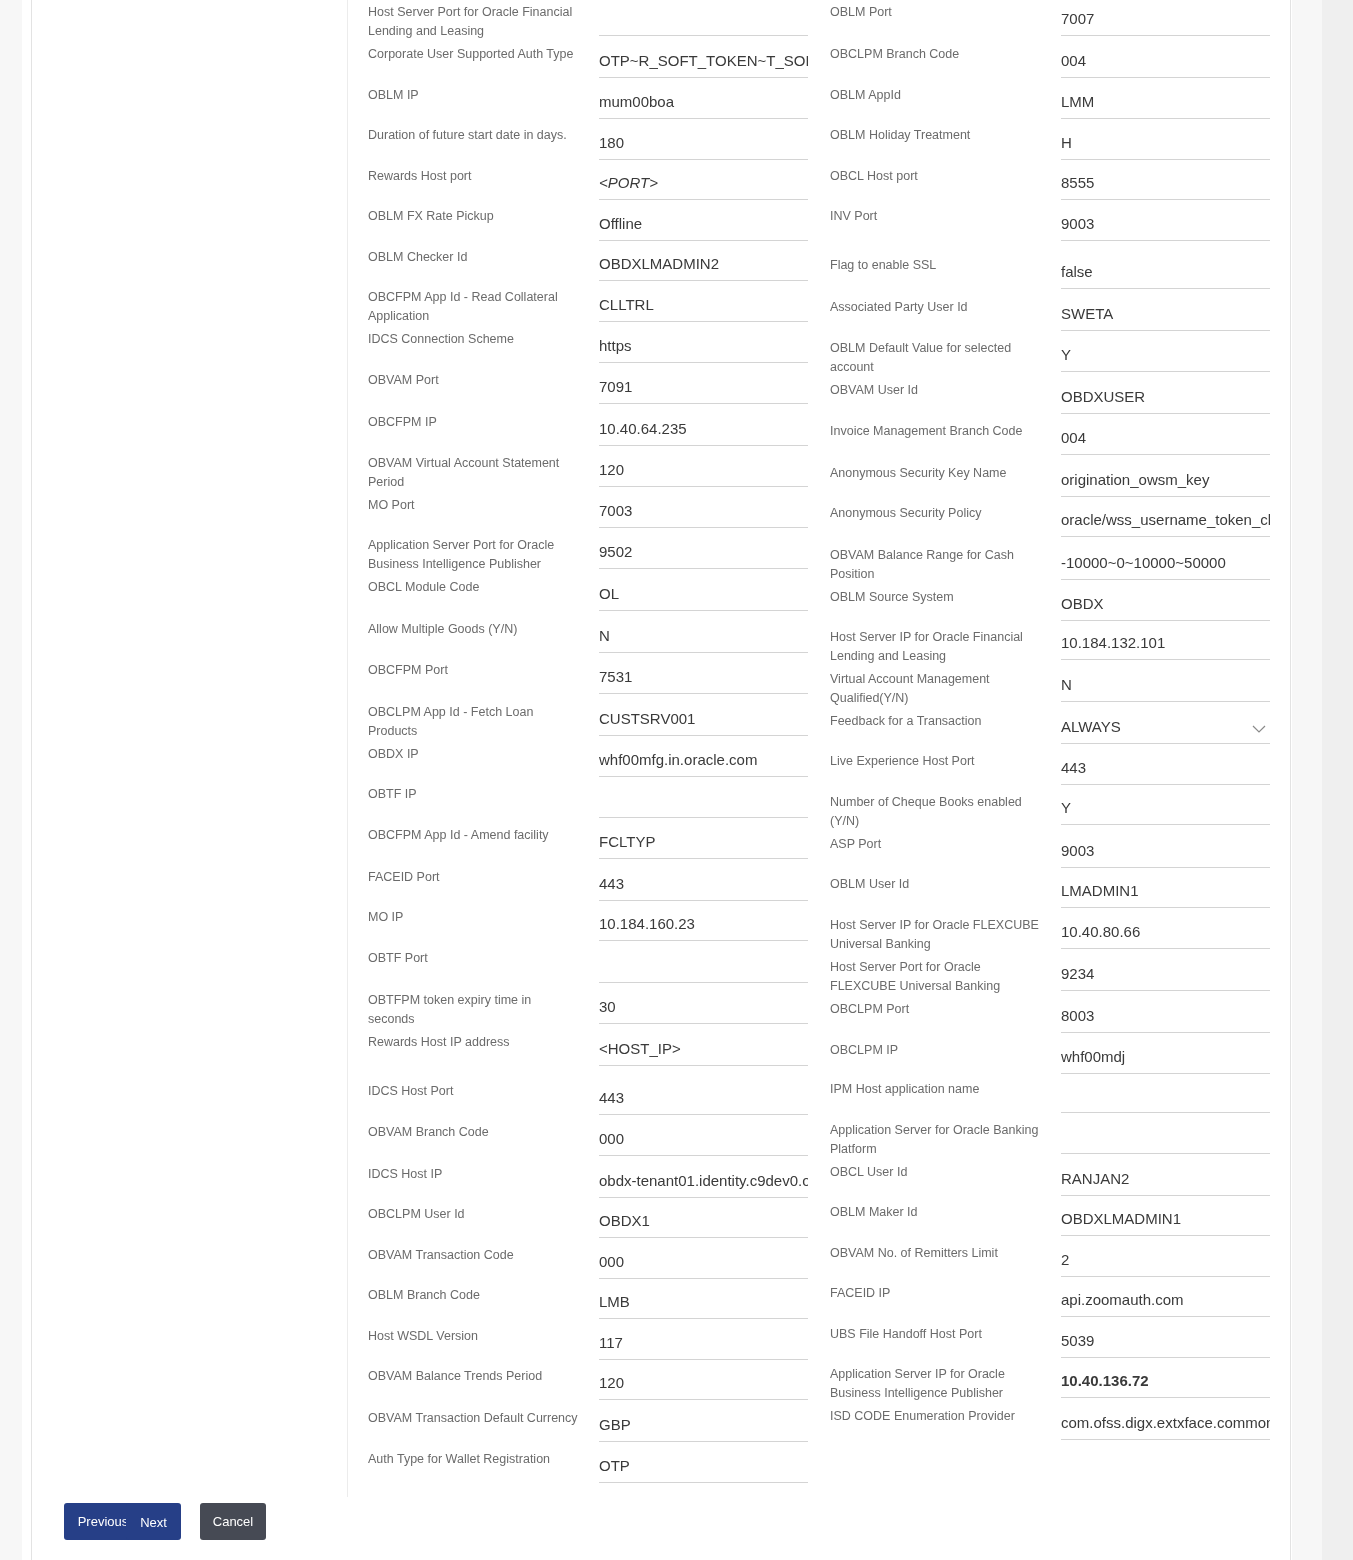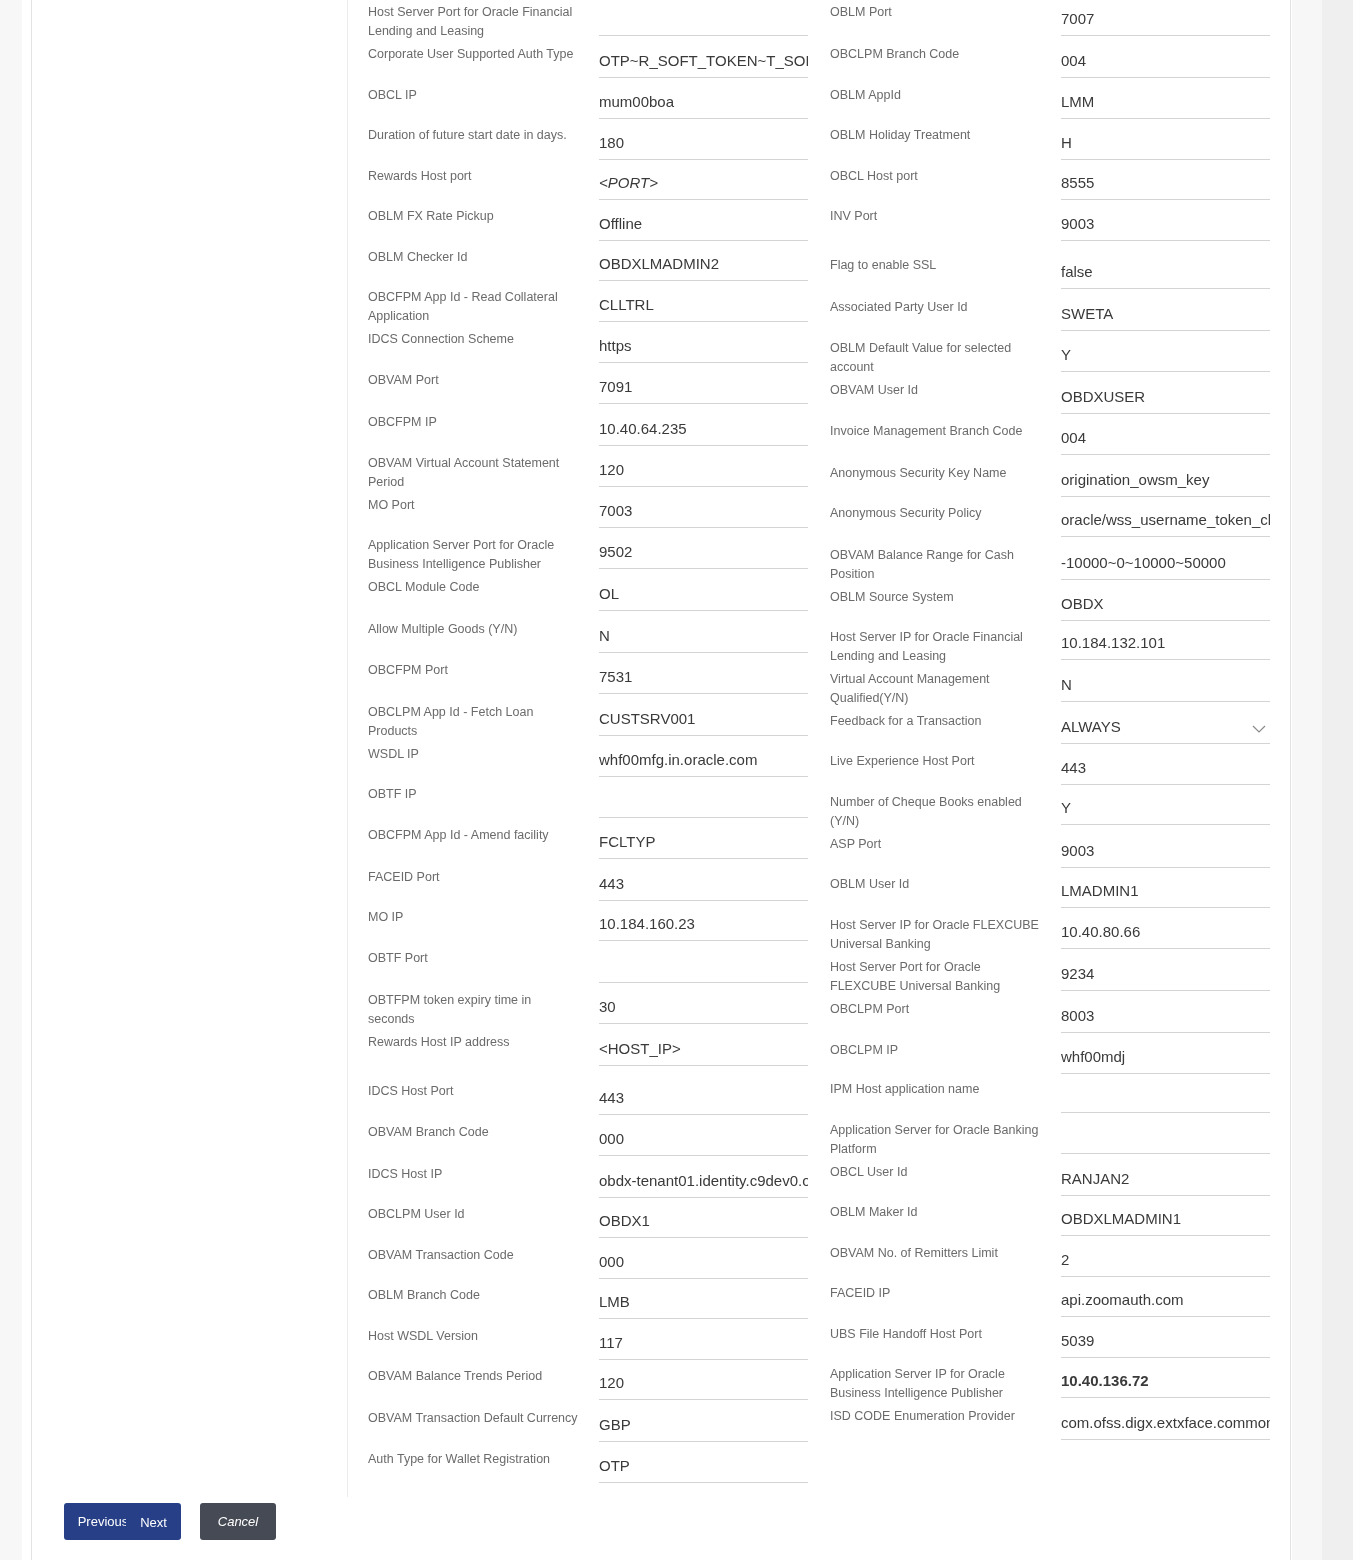--- a/index.html
+++ b/index.html
@@ -62,21 +62,21 @@
         <span></span>
       </div>
     </div>
     <div class="row" style="top: 45px;">
       <div class="lbl">Corporate User Supported Auth Type</div>
       <div class="val" style="top: -3px;">
         <span>OTP~R_SOFT_TOKEN~T_SOFT_TOKEN</span>
       </div>
     </div>
     <div class="row" style="top: 86px;">
-      <div class="lbl">OBCL IP</div>
+      <div class="lbl">OBLM IP</div>
       <div class="val" style="top: -3px;">
         <span>mum00boa</span>
       </div>
     </div>
     <div class="row" style="top: 126px;">
       <div class="lbl">Duration of future start date in days.</div>
       <div class="val" style="top: -2px;">
         <span>180</span>
       </div>
     </div>
@@ -158,21 +158,21 @@
         <span>7531</span>
       </div>
     </div>
     <div class="row" style="top: 703px;">
       <div class="lbl">OBCLPM App Id - Fetch Loan Products</div>
       <div class="val" style="top: -3px;">
         <span>CUSTSRV001</span>
       </div>
     </div>
     <div class="row" style="top: 745px;">
-      <div class="lbl">WSDL IP</div>
+      <div class="lbl">OBDX IP</div>
       <div class="val" style="top: -4px;">
         <span>whf00mfg.in.oracle.com</span>
       </div>
     </div>
     <div class="row" style="top: 785px;">
       <div class="lbl">OBTF IP</div>
       <div class="val" style="top: -3px;">
         <span></span>
       </div>
     </div>
@@ -484,13 +484,13 @@
     <div class="row" style="top: 1407px;">
       <div class="lbl">ISD CODE Enumeration Provider</div>
       <div class="val" style="top: -3px;">
         <span>com.ofss.digx.extxface.common</span>
       </div>
     </div>
   </div>
 
 <button class="btn primary" style="left:52px;width:78px;margin-left:12px;">Previous</button>
 <button class="btn primary" style="left:126px;width:55px;top:1503px;line-height:37px;">Next</button>
-<button class="btn secondary" style="left:200px;width:76px;font-style:italic;">Cancel</button>
+<button class="btn secondary" style="left:200px;width:66px;">Cancel</button>
 
 </body></html>

